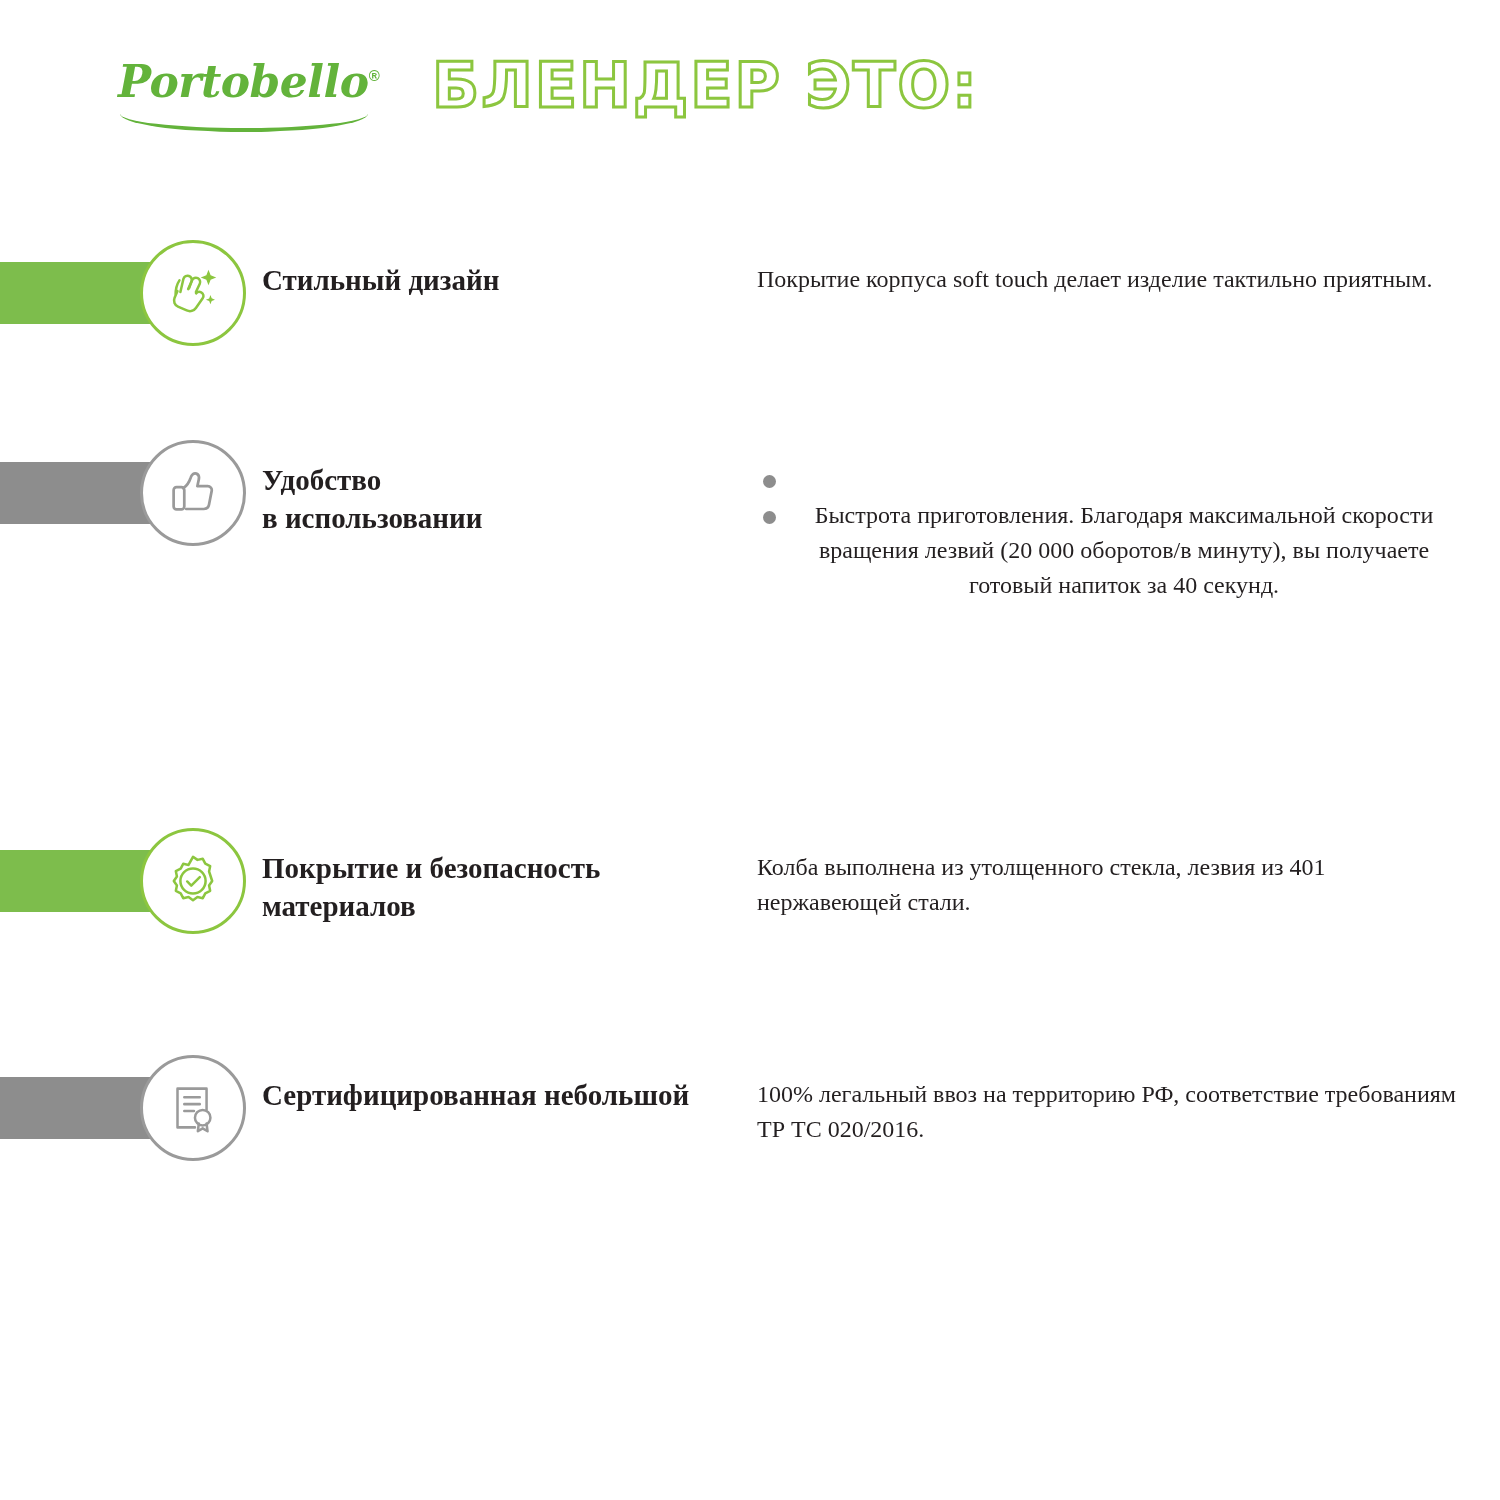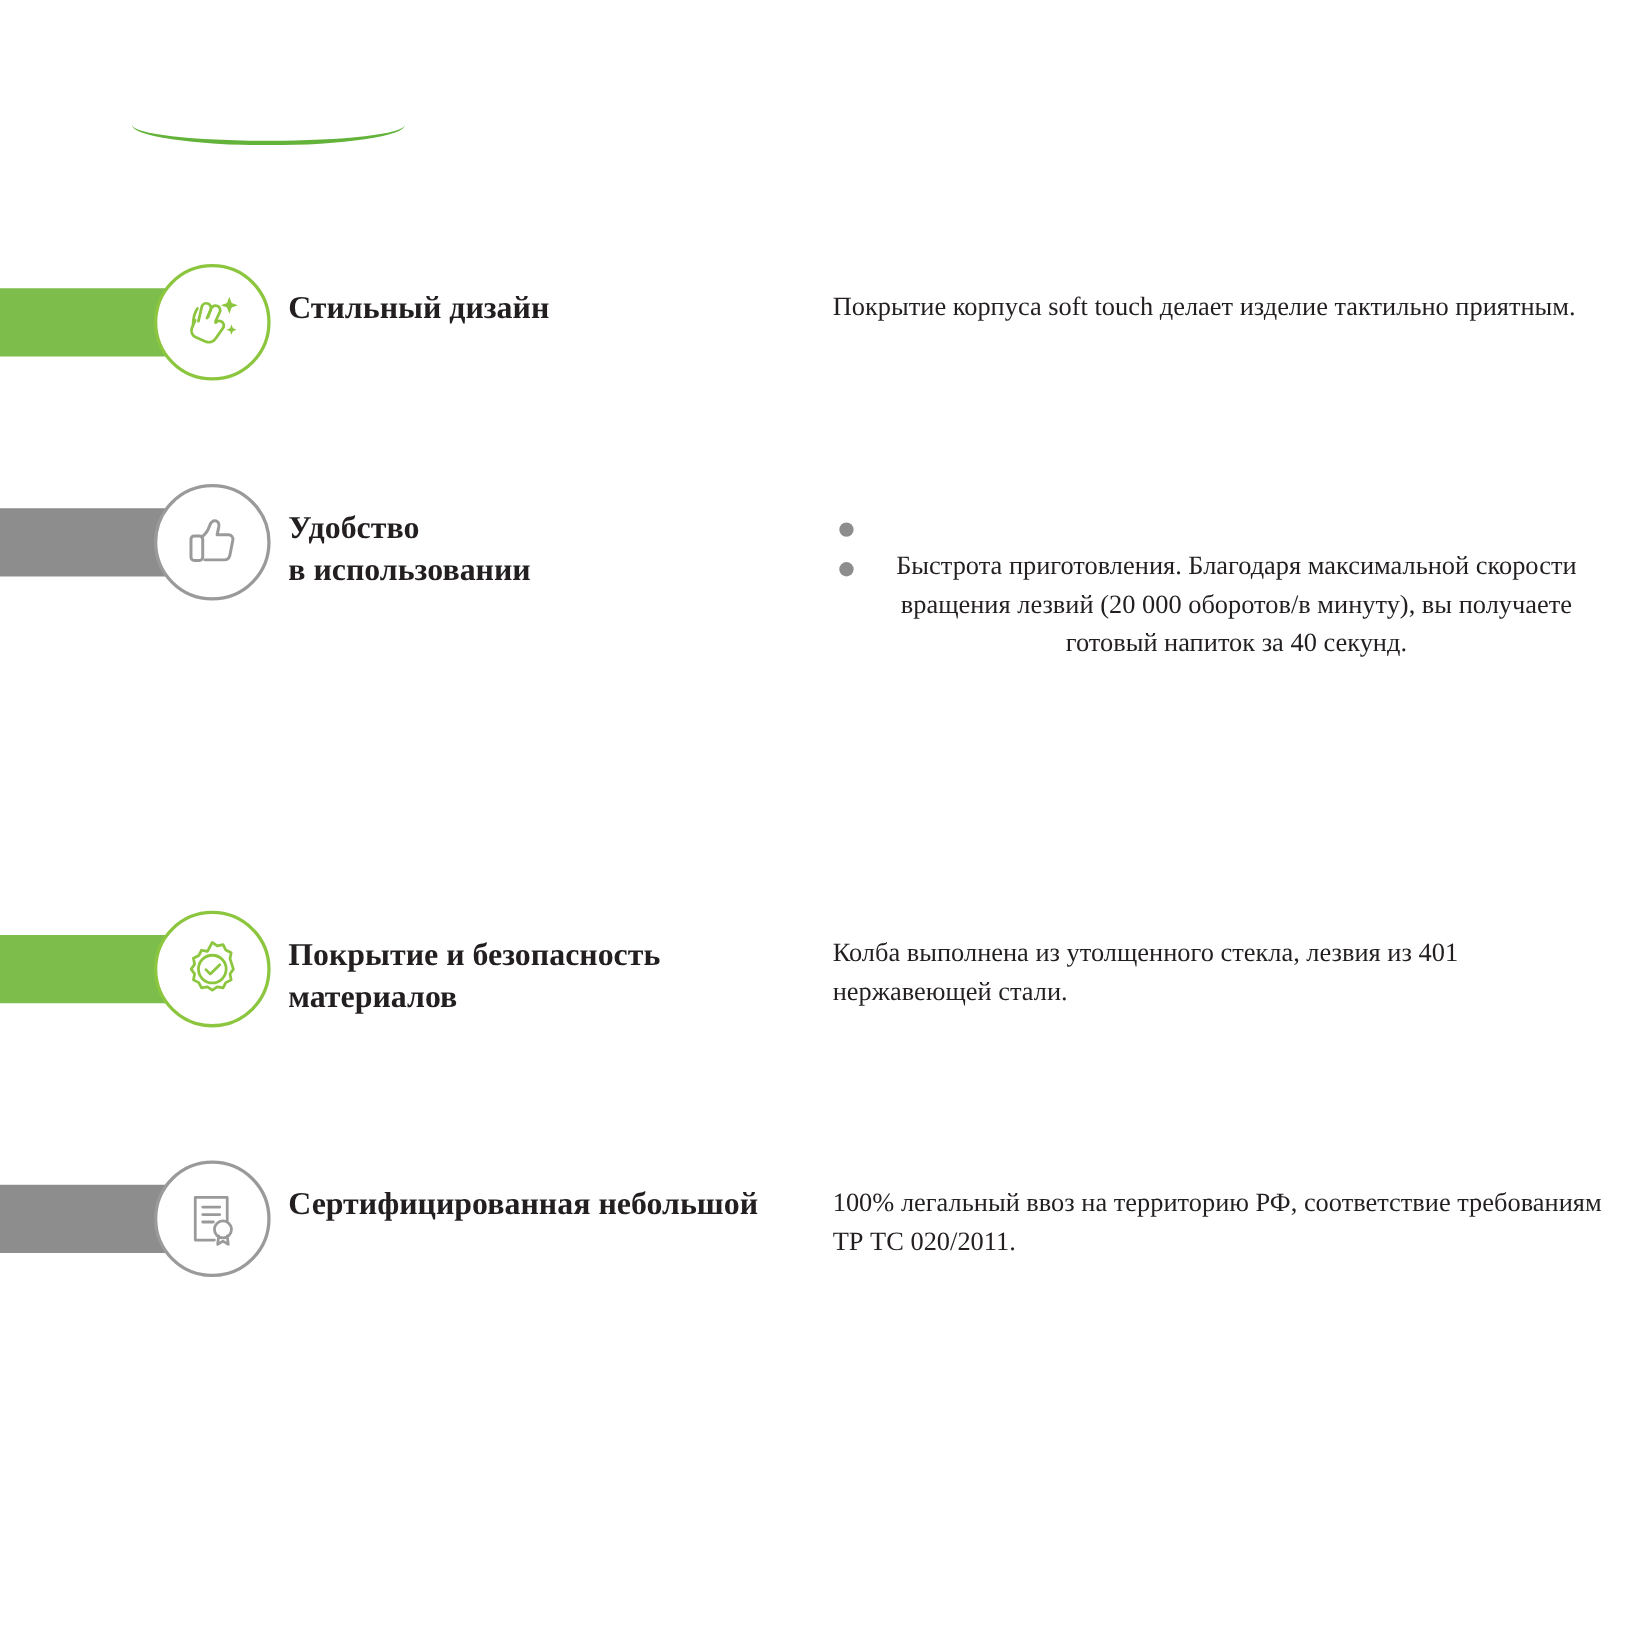--- a/index.html
+++ b/index.html
@@ -153,23 +153,25 @@
   svg { display: block; }
 </style>
 </head>
 <body>
 
 <div class="page">
 
   <div class="header">
 
     <div class="logo">
+      <div class="logo-word"><span>Portobello</span><span class="logo-reg">®</span></div>
       <div class="logo-swoosh"></div>
     </div>
 
+    <div class="headline">БЛЕНДЕР ЭТО:</div>
   </div>
 
   <div class="row" style="top:240px;">
     <div class="bar green"></div>
     <div class="icon-circle green">
       <svg width="62" height="62" viewBox="0 0 64 64" fill="none" stroke="#8cc63f" stroke-width="2.6" stroke-linecap="round" stroke-linejoin="round">
         <path d="M14 34c0-9 4-15 4-15M16 30l-3 7c-1.5 3.5 0 7.5 3.5 9l9 4c3.5 1.5 7.5.5 9.5-2.5l7-10c1.5-2.2.8-5-1.5-6.2-1.8-1-4-.5-5.3 1.1"></path>
         <path d="M35 31l4-8.5c1-2.2.1-4.8-2.1-5.8s-4.8-.1-5.8 2.1L27 28"></path>
         <path d="M28 27l2.5-7c.8-2.3-.4-4.8-2.7-5.6s-4.8.4-5.6 2.7L19 31"></path>
         <path d="M48 8l2.2 5.8L56 16l-5.8 2.2L48 24l-2.2-5.8L40 16l5.8-2.2z" fill="#8cc63f" stroke="none"></path>
@@ -217,16 +219,16 @@
     <div class="bar gray"></div>
     <div class="icon-circle gray">
       <svg width="62" height="62" viewBox="0 0 64 64" fill="none" stroke="#9a9a9a" stroke-width="2.6" stroke-linecap="round" stroke-linejoin="round">
         <path d="M46 34V12H16v40h18"></path>
         <path d="M23 21h16M23 28h16M23 35h10"></path>
         <circle cx="42" cy="42" r="8"></circle>
         <path d="M38 48l-1 8 5-3 5 3-1-8"></path>
       </svg>
     </div>
     <div class="feature-title">Сертифицированная небольшой</div>
-    <div class="feature-body">100% легальный ввоз на территорию РФ, соответствие требованиям ТР ТС 020/2011.</div>
+    <div class="feature-body">100% легальный ввоз на территорию РФ, соответствие требованиям ТР ТС 020/2016.</div>
   </div>
 
 </div>
 
 </body></html>

